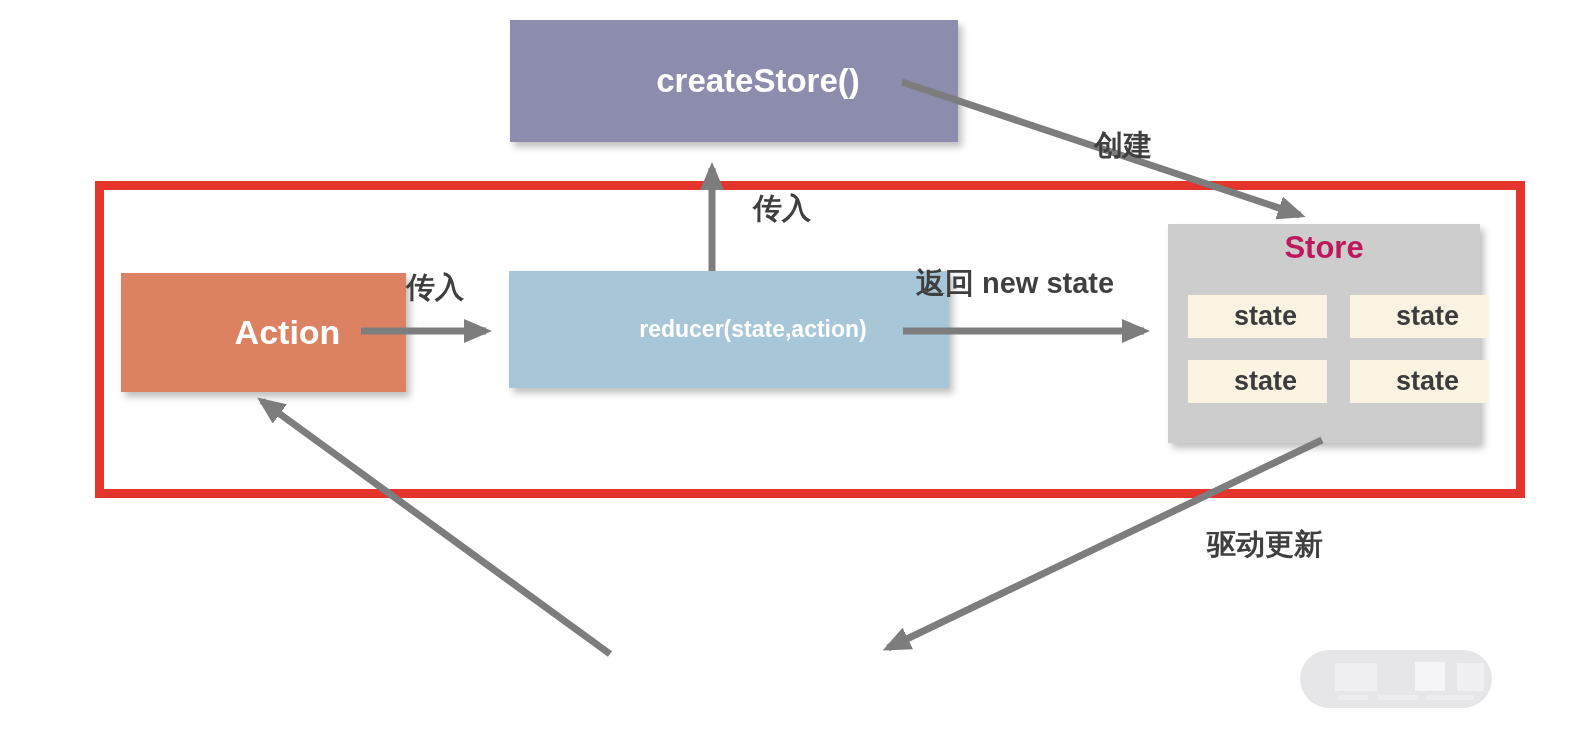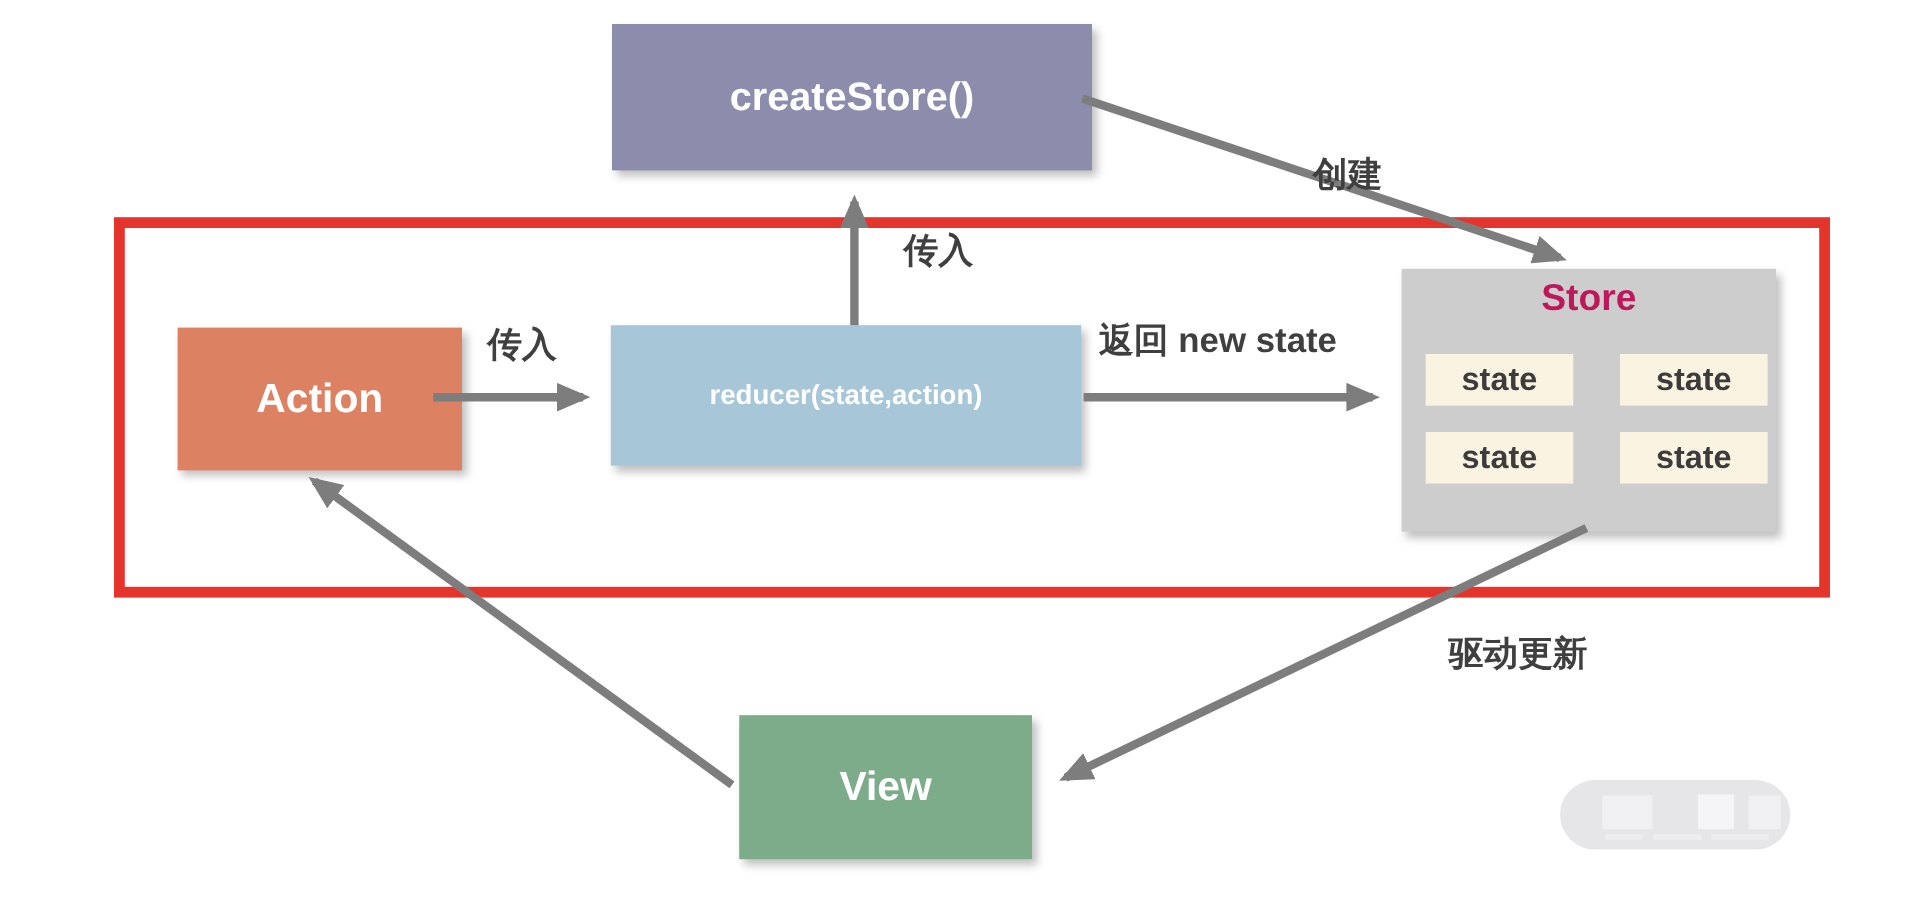--- a/index.html
+++ b/index.html
@@ -17,28 +17,29 @@
   }
   .node {
     position: absolute;
     display: flex;
     align-items: center;
     justify-content: center;
     color: #ffffff;
     font-weight: 700;
     box-shadow: 4px 5px 7px rgba(0,0,0,0.25);
     z-index: 1;
+    padding-left: 48px;
   }
   .node-createstore {
     left: 510px; top: 20px; width: 400px; height: 122px;
     background: #8c8dac; font-size: 33px;
   }
   .node-action {
     left: 121px; top: 273px; width: 237px; height: 119px;
-    background: #dd8163; font-size: 34px; margin-left: 27px;
+    background: #dd8163; font-size: 34px;
   }
   .node-reducer {
     left: 509px; top: 271px; width: 392px; height: 117px;
     background: #a7c7d8; font-size: 23px;
   }
   .node-view {
     left: 616px; top: 596px; width: 244px; height: 120px;
     background: #7dac8b; font-size: 34px;
   }
   .node-store {
@@ -59,20 +60,21 @@
   .state-box {
     position: absolute;
     width: 123px; height: 43px;
     background: #faf3e2;
     display: flex;
     align-items: center;
     justify-content: center;
     color: #3c3c3c;
     font-weight: 600;
     font-size: 27px;
+    padding-left: 16px;
   }
   .state-r1c1 { left: 20px;  top: 71px;  }
   .state-r1c2 { left: 182px; top: 71px;  }
   .state-r2c1 { left: 20px;  top: 136px; }
   .state-r2c2 { left: 182px; top: 136px; }
 
   .highlight-box {
     position: absolute;
     left: 95px; top: 181px;
     width: 1430px; height: 317px;
@@ -142,23 +144,20 @@
   </div>
 
   <div class="node-store">
     <div class="store-title">Store</div>
     <div class="state-box state-r1c1">state</div>
     <div class="state-box state-r1c2">state</div>
     <div class="state-box state-r2c1">state</div>
     <div class="state-box state-r2c2">state</div>
   </div>
 
-  <div class="node node-view">
-    <span>View</span>
-  </div>
 
   <div class="highlight-box"></div>
 
   <svg class="arrows" viewBox="0 0 1588 756">
     <defs>
       <marker id="ah" markerUnits="userSpaceOnUse" markerWidth="28" markerHeight="24" refX="22" refY="12" orient="auto">
         <path d="M0,0 L28,12 L0,24 Z" fill="#7d7d7d"></path>
       </marker>
     </defs>
     <line x1="361" y1="331" x2="486" y2="331" stroke="#7d7d7d" stroke-width="7" marker-end="url(#ah)"></line>

